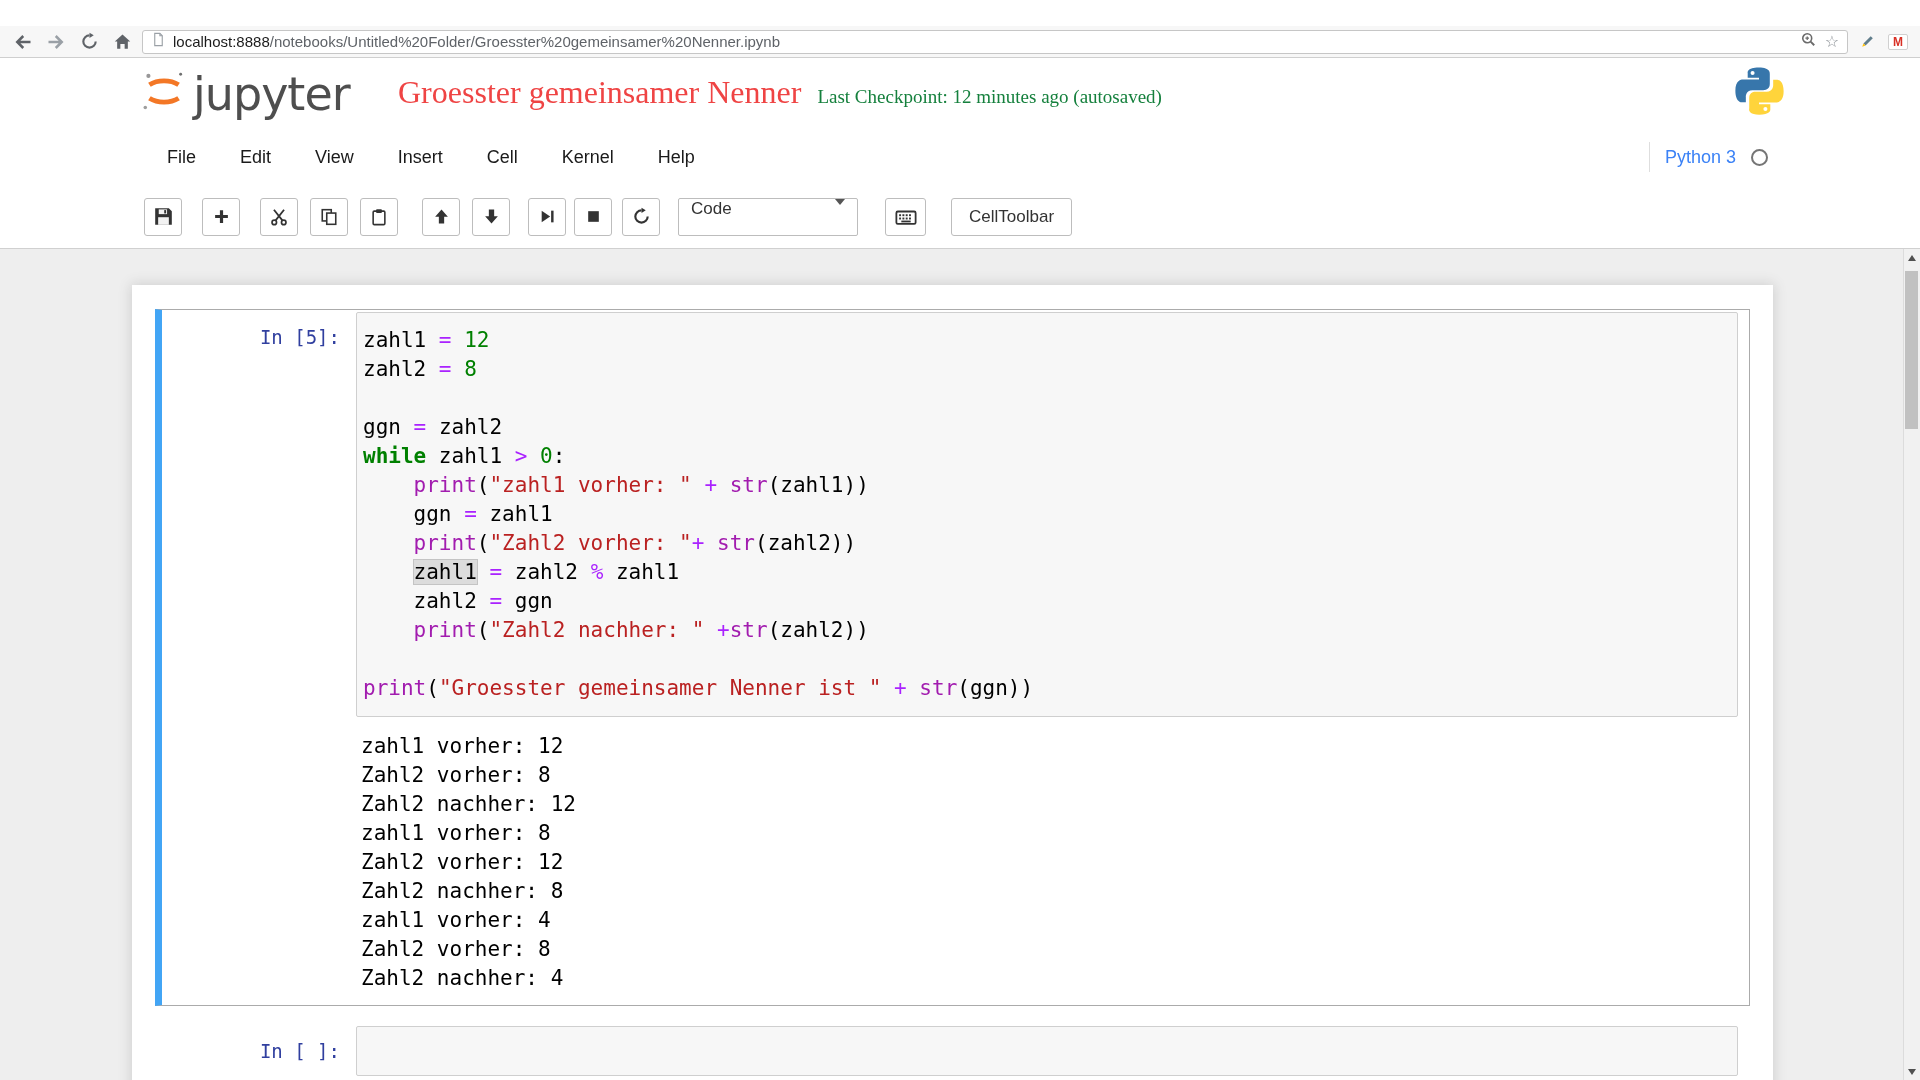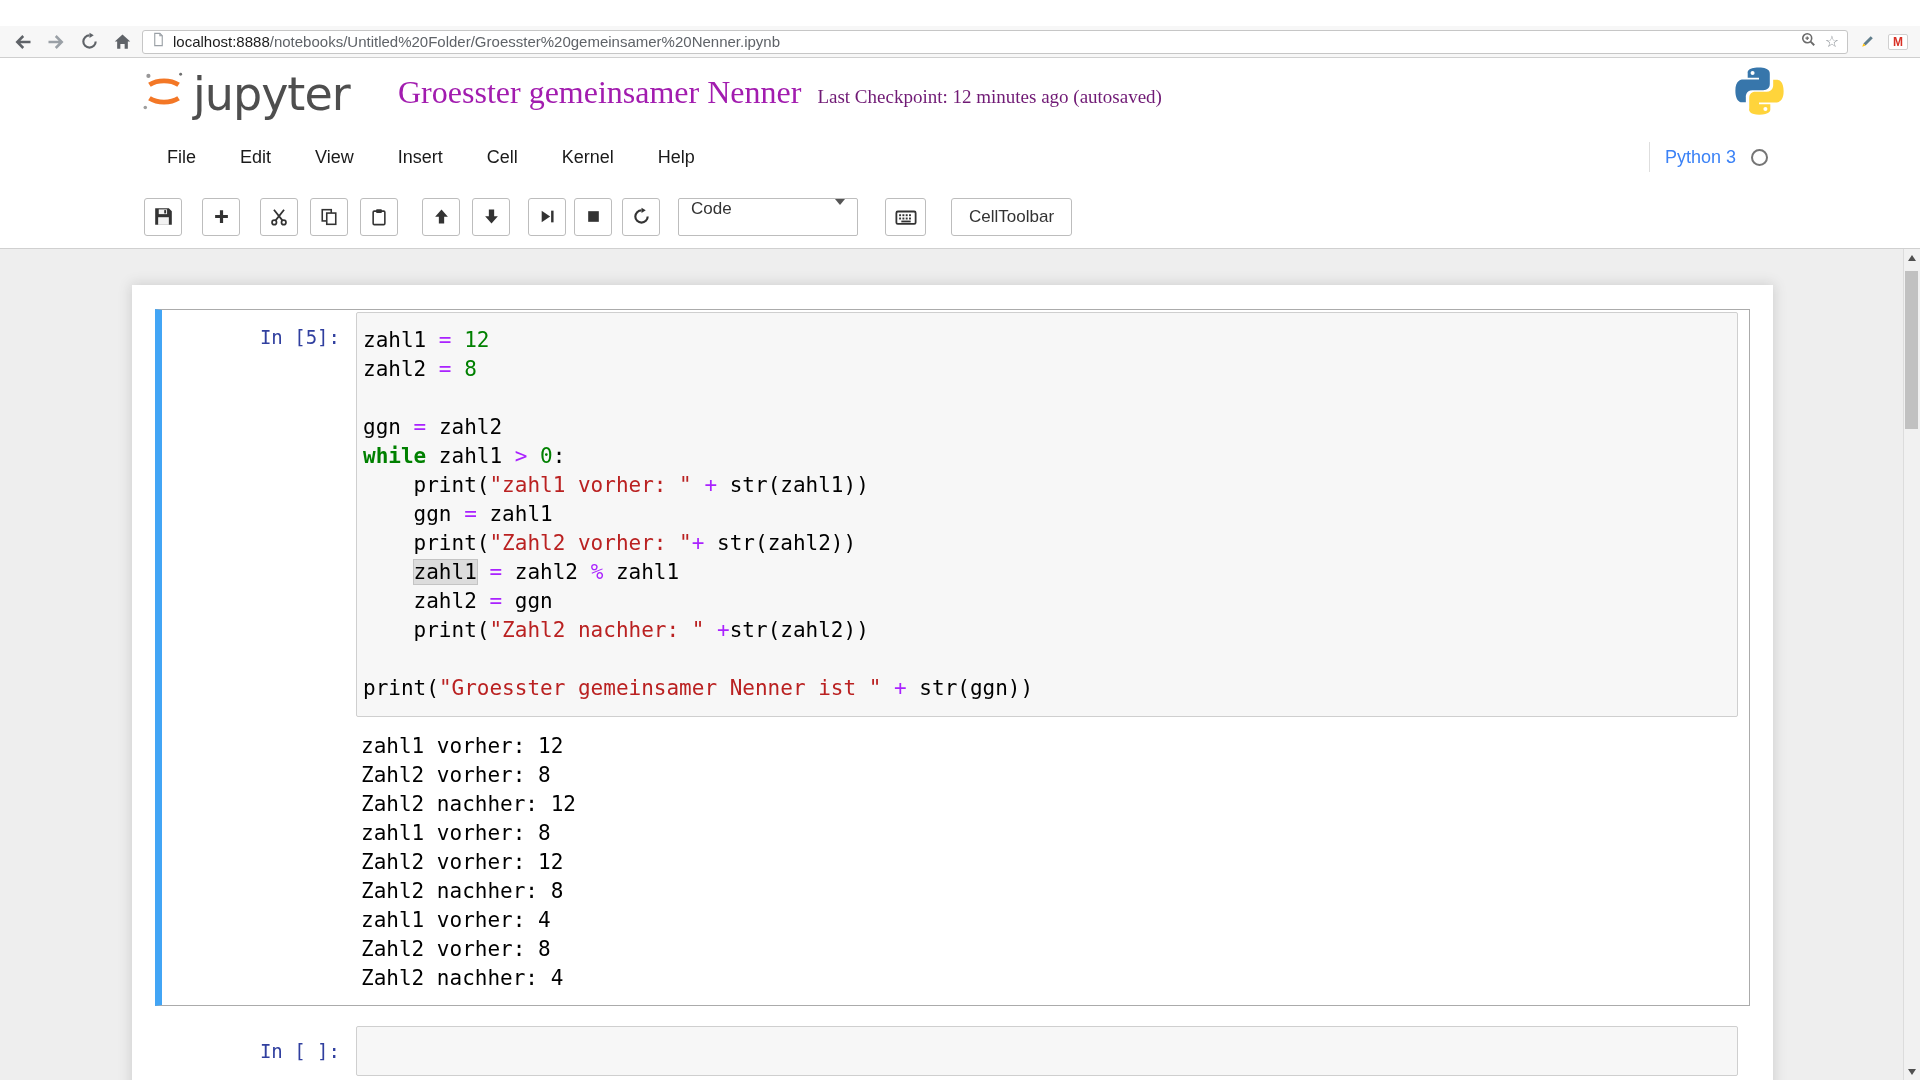--- a/index.html
+++ b/index.html
@@ -39,22 +39,22 @@
   .gmail-chip { width:20px; height:16px; background:#fff; border:1px solid #d0d0d0; border-radius:2px;
                 color:#d93025; font-weight:bold; font-size:12px; display:flex; align-items:center;
                 justify-content:center; line-height:1; }
 
   
   .jp-header { position:absolute; top:58px; left:0; right:0; height:191px; background:#fff;
                border-bottom:1px solid #d0d0d0; }
   .logo { position:absolute; left:138px; top:8px; display:flex; align-items:center; gap:3px; }
   .logo-text { font-family:"DejaVu Sans", sans-serif; font-size:46px; color:#4e4e4e; letter-spacing:-1px; }
   .title-wrap { position:absolute; left:398px; top:16px; display:flex; align-items:baseline; }
-  .nb-title { font-family:"Liberation Serif", serif; font-size:32px; color:#a21caf; white-space:nowrap; }
-  .checkpoint { font-family:"Liberation Serif", serif; font-size:19px; color:#701a75; margin-left:16px; white-space:nowrap; }
+  .nb-title { font-family:"Liberation Serif", serif; font-size:32px; color:#ef4444; white-space:nowrap; }
+  .checkpoint { font-family:"Liberation Serif", serif; font-size:19px; color:#15803d; margin-left:16px; white-space:nowrap; }
   .python-logo { position:absolute; right:134px; top:6px; }
 
   .menu-row { position:absolute; top:72px; left:0; right:0; height:54px; display:flex;
               align-items:center; padding-left:167px; }
   .menu-items { display:flex; gap:44px; }
   .menu-item { font-size:18px; color:#1a1a1a; cursor:default; }
   .kernel-area { position:absolute; right:152px; top:72px; height:54px; display:flex;
                  align-items:center; gap:15px; }
   .kernel-divider { width:1px; height:30px; background:#dedede; }
   .kernel-name { font-size:18px; color:#3b82f6; }
@@ -85,21 +85,21 @@
   .input-row { display:flex; }
   .prompt-col { width:178px; flex:none; text-align:right; padding:14px 16px 0 0;
                 font-family:"DejaVu Sans Mono", monospace; font-size:19px; color:#303f9f; white-space:pre; }
   .code-box { flex:1; margin-right:11px; background:#f7f7f7; border:1px solid #cfcfcf;
               border-radius:2px; padding:13px 0 13px 6px; min-height:50px; }
   .code-line { font-family:"DejaVu Sans Mono", monospace; font-size:21px; line-height:29px;
                white-space:pre; color:#000; }
   .tk-p { color:#000; }
   .tk-k { color:#008000; font-weight:bold; }
   .tk-n { color:#008000; }
-  .tk-b { color:#000000; }
+  .tk-b { color:#a21caf; }
   .tk-s { color:#ba2121; }
   .tk-o { color:#aa22ff; }
   .tk-h { background:#dcdcdc; box-shadow:0 0 0 1px #c4c4c4; }
   .output-area { margin-left:183px; margin-top:15px; }
   .out-line { font-family:"DejaVu Sans Mono", monospace; font-size:21px; line-height:29px;
               white-space:pre; color:#000000; }
 
   
   .scrollbar { position:absolute; right:0; top:249px; bottom:0; width:17px; background:#f1f1f1;
                border-left:1px solid #dcdcdc; }

